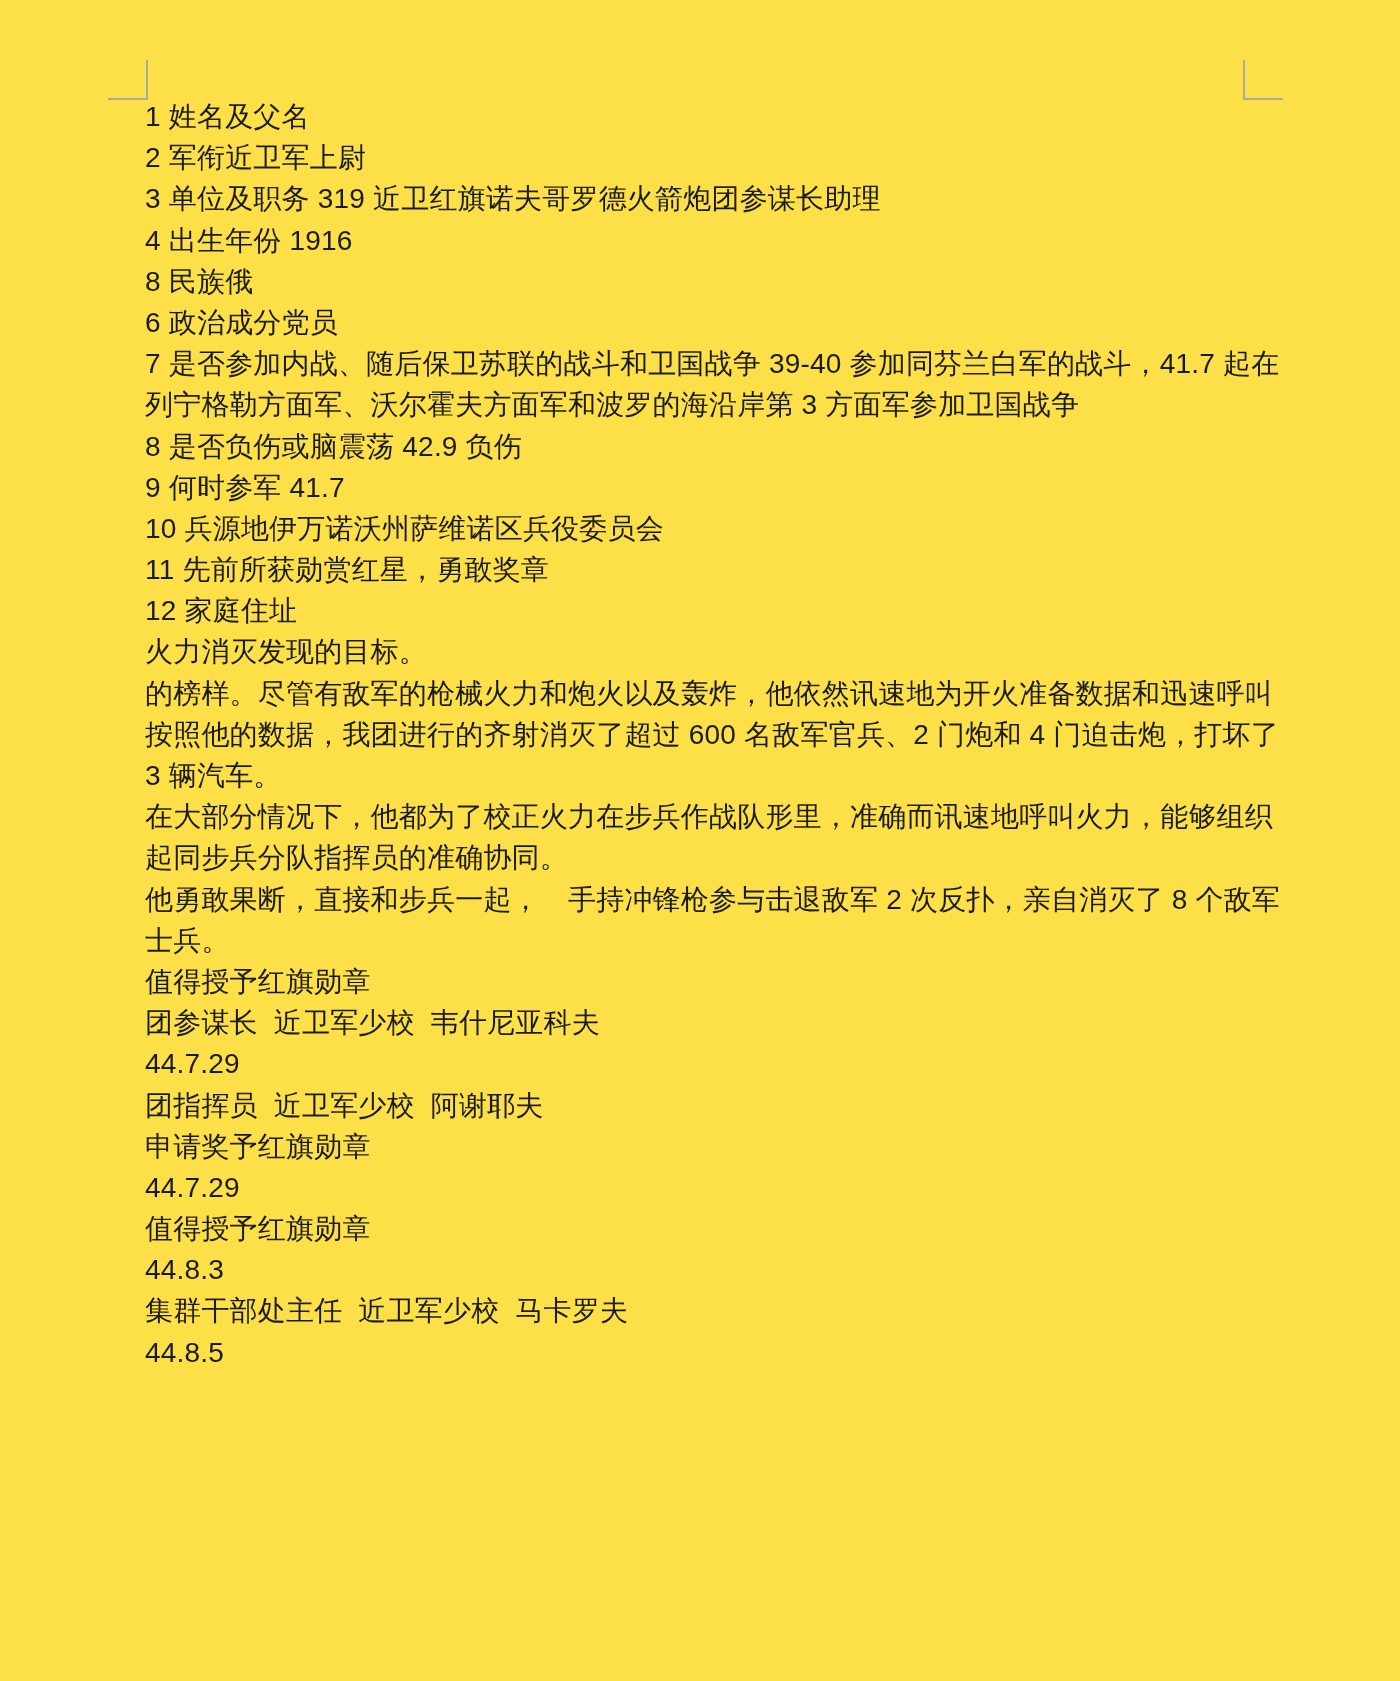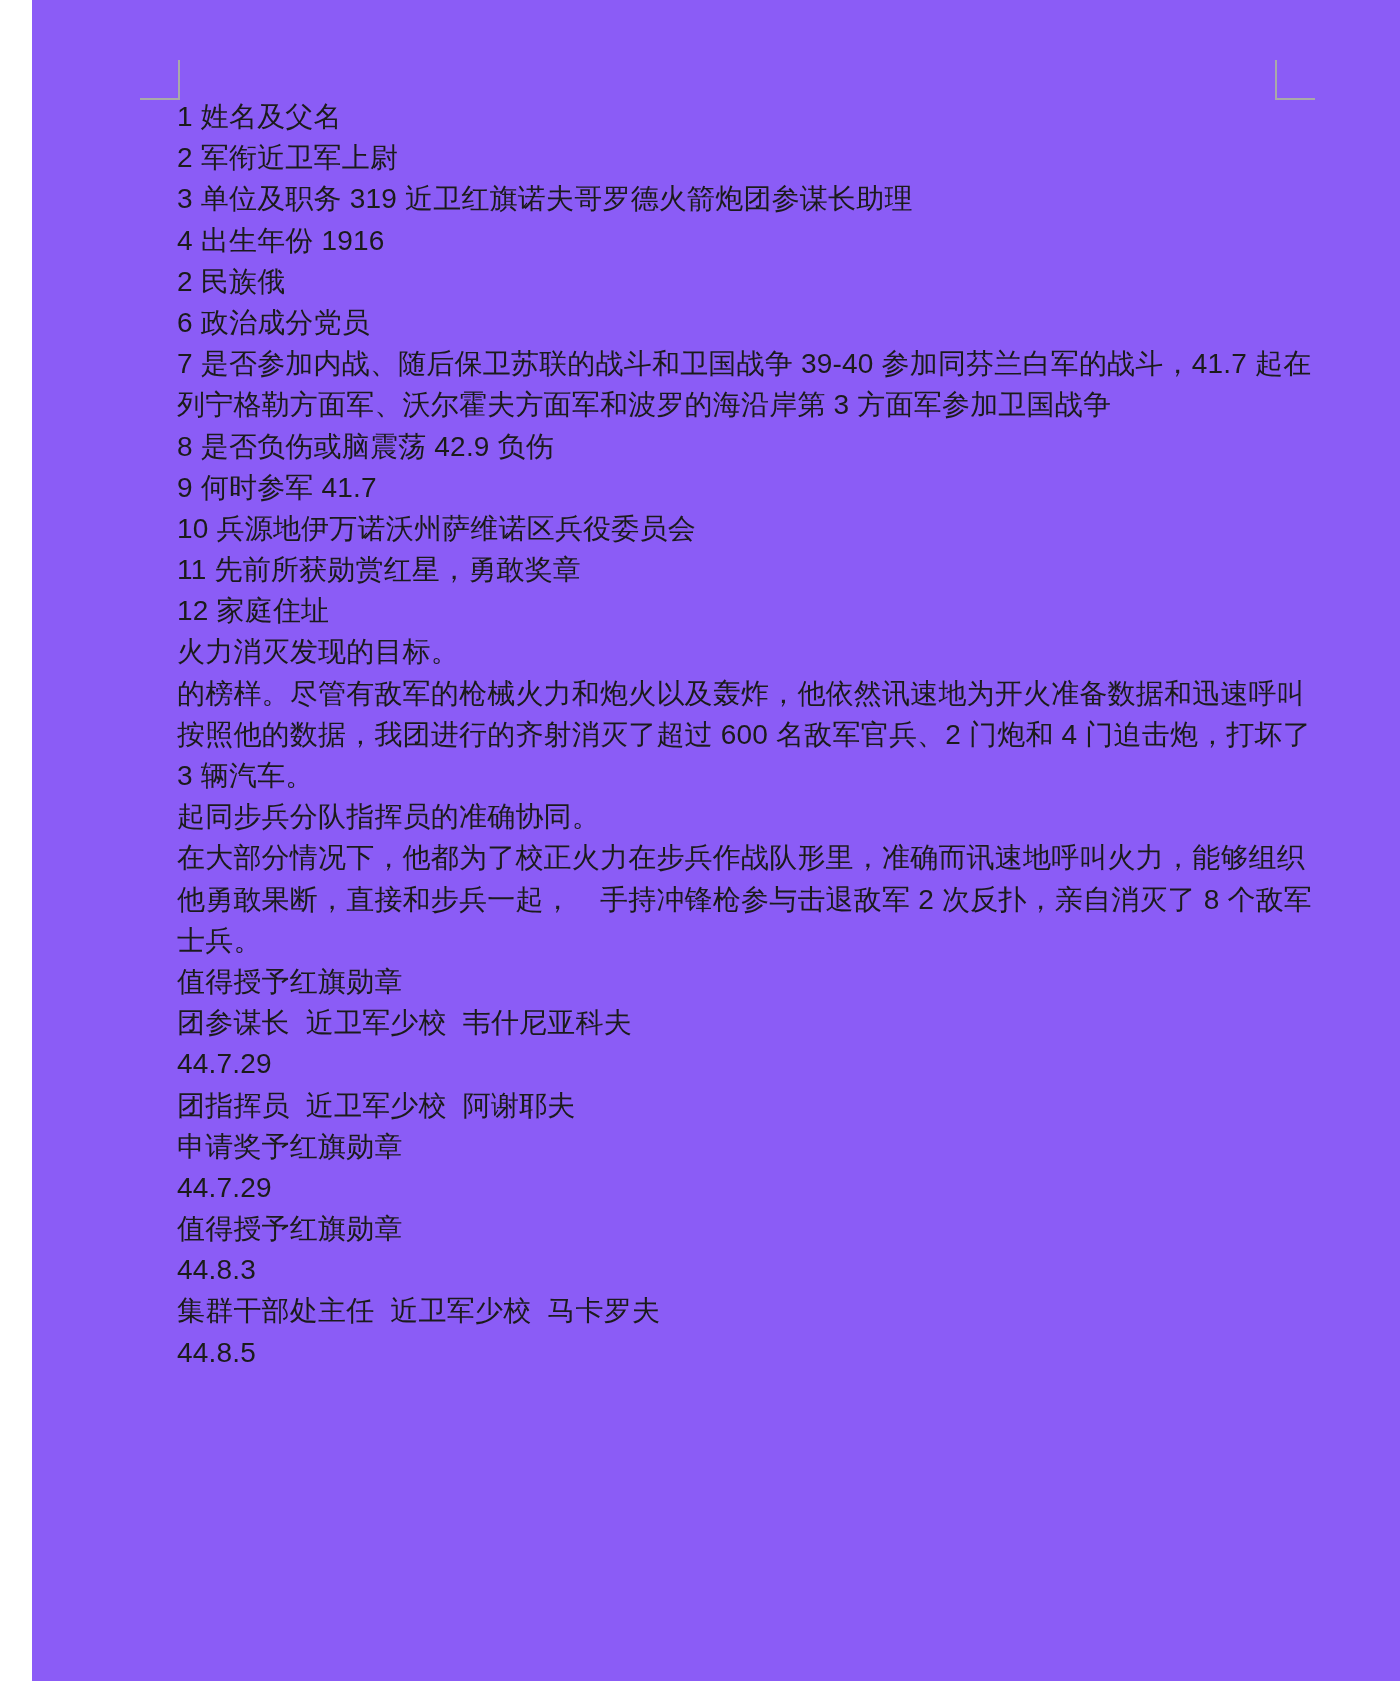--- a/index.html
+++ b/index.html
@@ -10,22 +10,21 @@
   body {
     width: 1400px;
     height: 1681px;
     position: relative;
     overflow: hidden;
     font-family: "Liberation Sans", sans-serif;
   }
   .page {
     position: absolute;
     inset: 0;
-    background: #8b5cf6;
-    margin-left: 32px;
+    background: #fde047;
   }
   
   .margin-mark {
     position: absolute;
     width: 38px;
     height: 38px;
   }
   .margin-mark.tl {
     left: 108px;
     top: 60px;
@@ -59,35 +58,35 @@
 <div class="page">
 
   <div class="margin-mark tl"></div>
   <div class="margin-mark tr"></div>
 
   <div class="doc-text">
     <div class="line">1 姓名及父名</div>
     <div class="line">2 军衔近卫军上尉</div>
     <div class="line">3 单位及职务 319 近卫红旗诺夫哥罗德火箭炮团参谋长助理</div>
     <div class="line">4 出生年份 1916</div>
-    <div class="line">2 民族俄</div>
+    <div class="line">8 民族俄</div>
     <div class="line">6 政治成分党员</div>
     <div class="line">7 是否参加内战、随后保卫苏联的战斗和卫国战争 39-40 参加同芬兰白军的战斗，41.7 起在</div>
     <div class="line">列宁格勒方面军、沃尔霍夫方面军和波罗的海沿岸第 3 方面军参加卫国战争</div>
     <div class="line">8 是否负伤或脑震荡 42.9 负伤</div>
     <div class="line">9 何时参军 41.7</div>
     <div class="line">10 兵源地伊万诺沃州萨维诺区兵役委员会</div>
     <div class="line">11 先前所获勋赏红星，勇敢奖章</div>
     <div class="line">12 家庭住址</div>
     <div class="line">火力消灭发现的目标。</div>
     <div class="line">的榜样。尽管有敌军的枪械火力和炮火以及轰炸，他依然讯速地为开火准备数据和迅速呼叫</div>
     <div class="line">按照他的数据，我团进行的齐射消灭了超过 600 名敌军官兵、2 门炮和 4 门迫击炮，打坏了</div>
     <div class="line">3 辆汽车。</div>
+    <div class="line">在大部分情况下，他都为了校正火力在步兵作战队形里，准确而讯速地呼叫火力，能够组织</div>
     <div class="line">起同步兵分队指挥员的准确协同。</div>
-    <div class="line">在大部分情况下，他都为了校正火力在步兵作战队形里，准确而讯速地呼叫火力，能够组织</div>
     <div class="line">他勇敢果断，直接和步兵一起，　手持冲锋枪参与击退敌军 2 次反扑，亲自消灭了 8 个敌军</div>
     <div class="line">士兵。</div>
     <div class="line">值得授予红旗勋章</div>
     <div class="line">团参谋长  近卫军少校  韦什尼亚科夫</div>
     <div class="line">44.7.29</div>
     <div class="line">团指挥员  近卫军少校  阿谢耶夫</div>
     <div class="line">申请奖予红旗勋章</div>
     <div class="line">44.7.29</div>
     <div class="line">值得授予红旗勋章</div>
     <div class="line">44.8.3</div>

